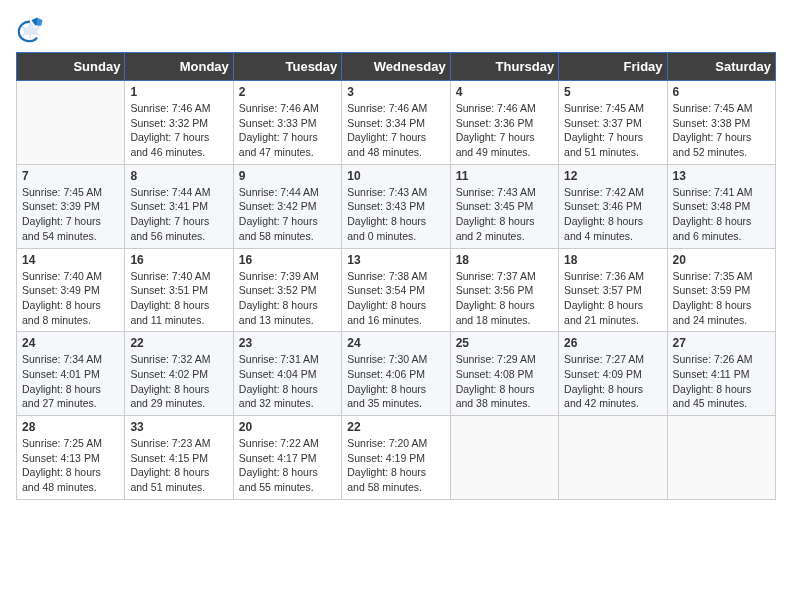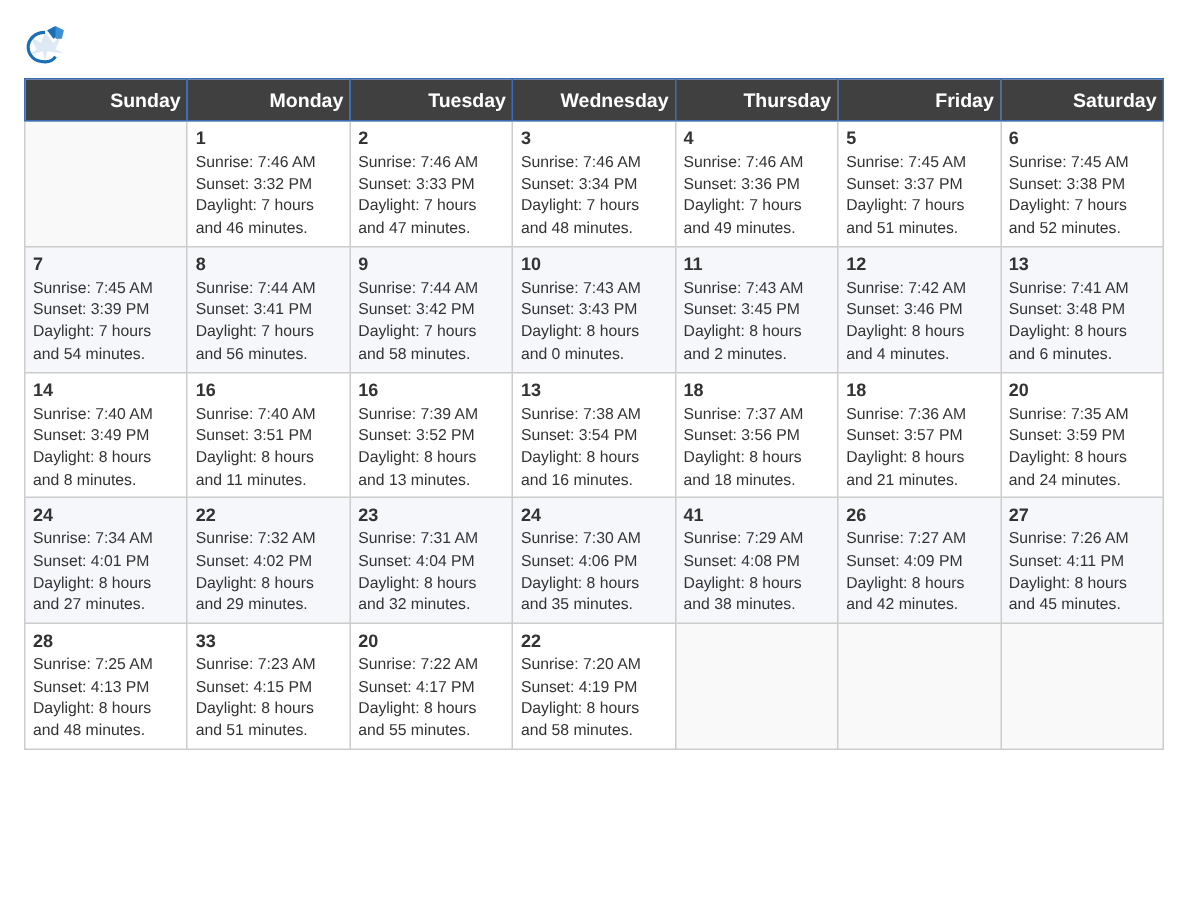--- a/index.html
+++ b/index.html
@@ -219,21 +219,21 @@
         </td>
         <td>
           <div class="day-num">23</div>
           <div class="day-info">Sunrise: 7:31 AM<br>Sunset: 4:04 PM<br>Daylight: 8 hours and 32 minutes.</div>
         </td>
         <td>
           <div class="day-num">24</div>
           <div class="day-info">Sunrise: 7:30 AM<br>Sunset: 4:06 PM<br>Daylight: 8 hours and 35 minutes.</div>
         </td>
         <td>
-          <div class="day-num">41</div>
+          <div class="day-num">25</div>
           <div class="day-info">Sunrise: 7:29 AM<br>Sunset: 4:08 PM<br>Daylight: 8 hours and 38 minutes.</div>
         </td>
         <td>
           <div class="day-num">26</div>
           <div class="day-info">Sunrise: 7:27 AM<br>Sunset: 4:09 PM<br>Daylight: 8 hours and 42 minutes.</div>
         </td>
         <td>
           <div class="day-num">27</div>
           <div class="day-info">Sunrise: 7:26 AM<br>Sunset: 4:11 PM<br>Daylight: 8 hours and 45 minutes.</div>
         </td>

